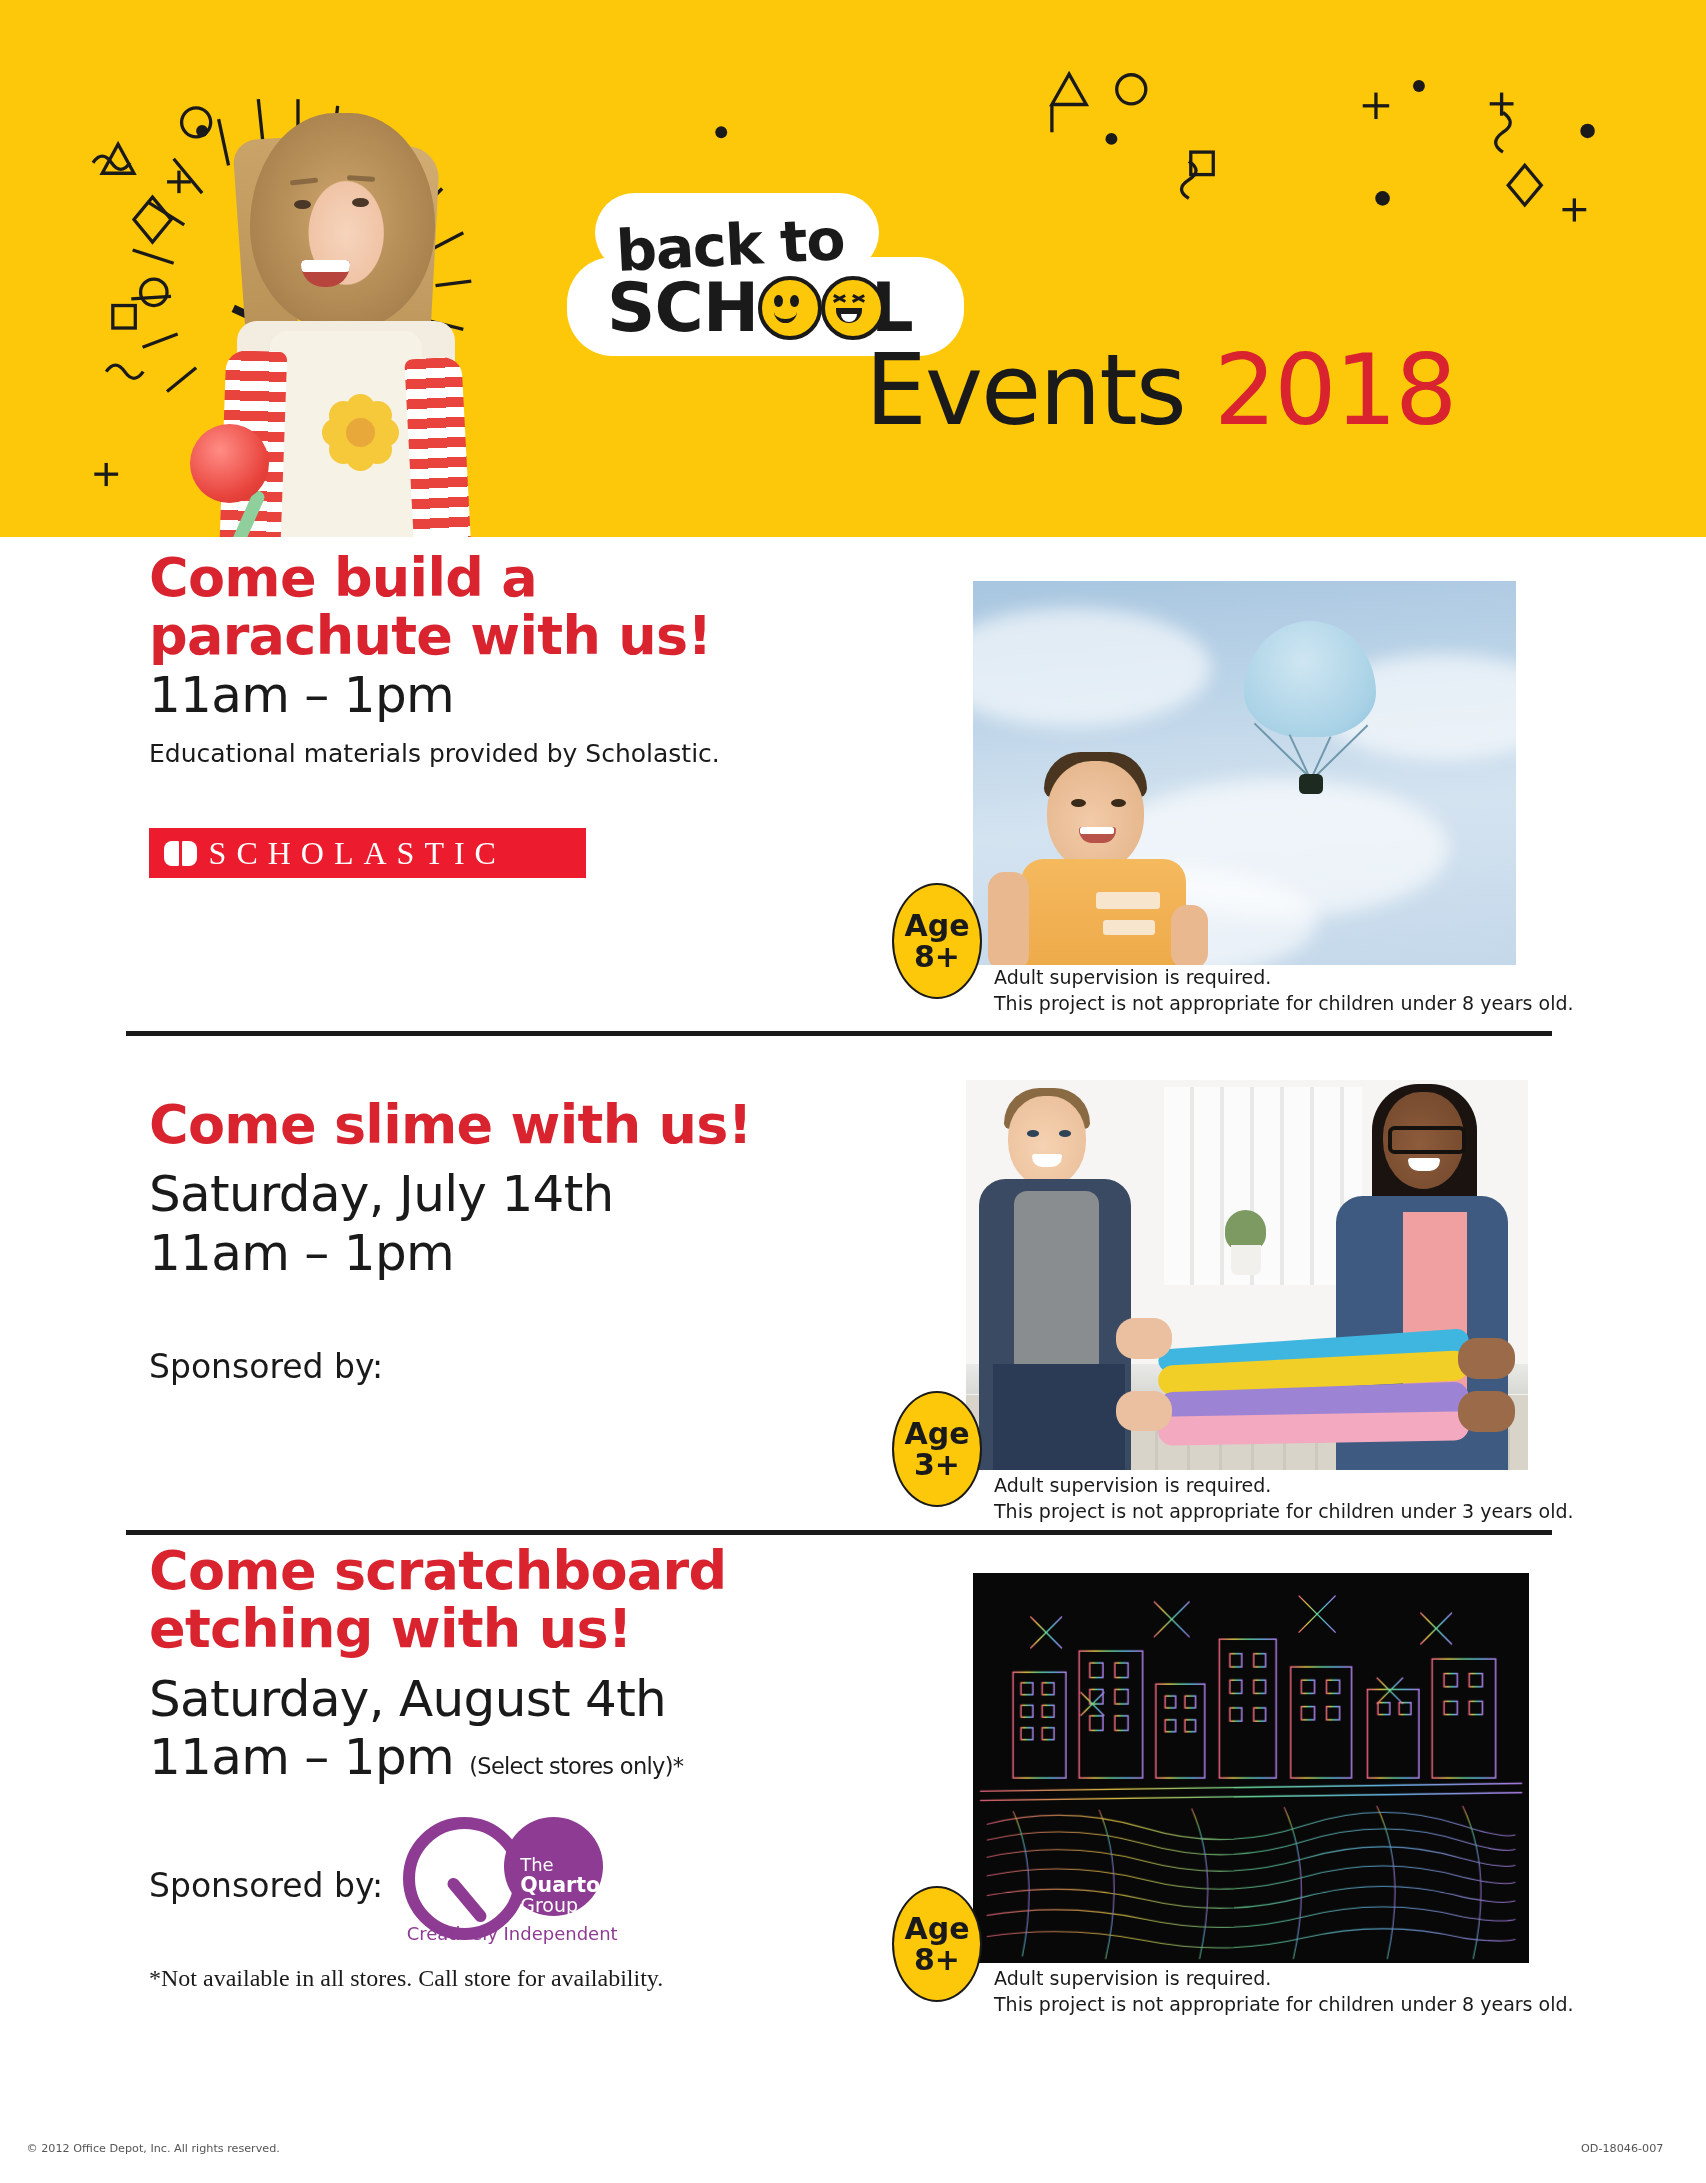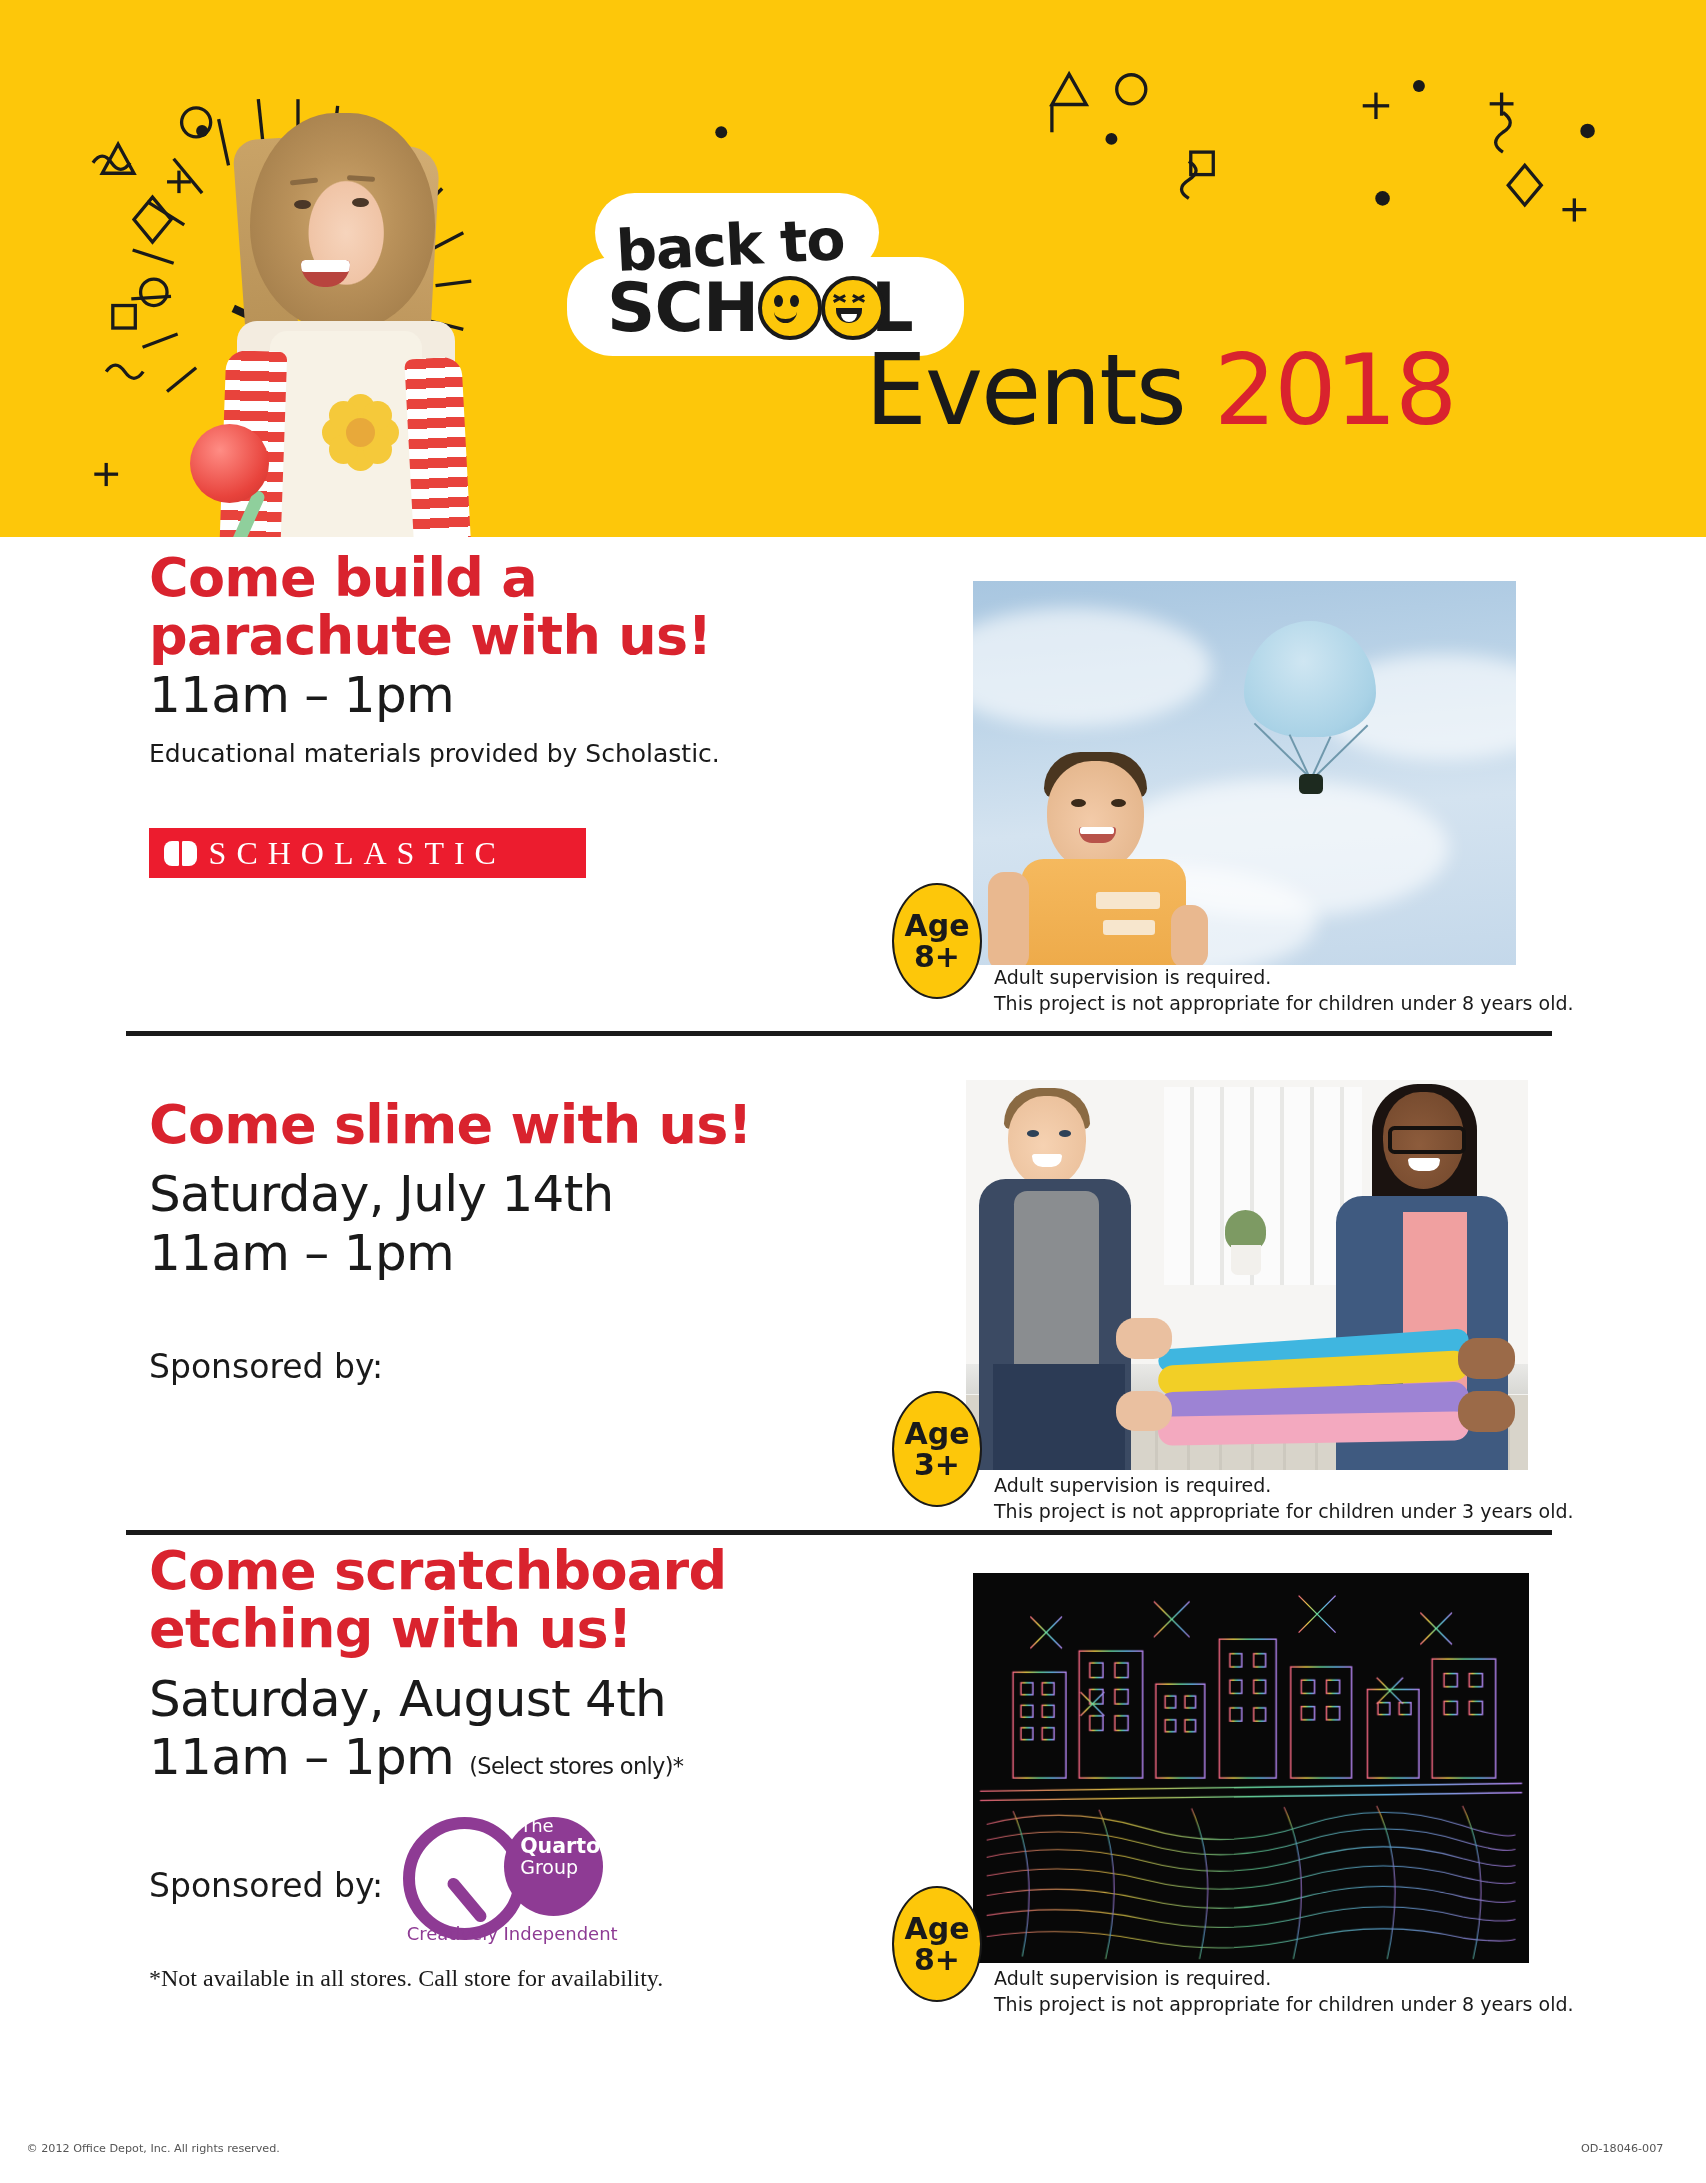--- a/index.html
+++ b/index.html
@@ -129,21 +129,21 @@
   .cow-ear{position:absolute;top:26.5px;width:22.5px;height:16px;background:#fff;border:2.6px solid #27376B;border-radius:50%;}
   .cow-eye{position:absolute;top:30px;width:8px;height:9.3px;background:#27376B;border-radius:50%;}
   .cow-snout{position:absolute;left:29px;top:49px;width:32px;height:20px;background:#fff;border:2.6px solid #27376B;border-radius:50%;}
   .cow-top{position:absolute;left:30px;top:4px;width:32px;height:16px;background:#fff;border:2.6px solid #27376B;border-radius:40% 40% 10% 10%;}
 
   
   .quarto{position:relative;width:218px;height:122px;}
   .q-ring{position:absolute;left:0;top:5.3px;width:99px;height:99px;border:12px solid #8E3B94;border-radius:50%;}
   .q-tail{position:absolute;left:58px;top:61px;width:12px;height:54px;background:#8E3B94;border-radius:6px;transform:rotate(-40deg);}
   .q-circle{position:absolute;left:101px;top:5.3px;width:99px;height:99px;background:#8E3B94;border-radius:50%;
-    color:#fff;display:flex;flex-direction:column;justify-content:flex-start;padding-left:16px;box-sizing:border-box;}
+    color:#fff;display:flex;flex-direction:column;justify-content:flex-end;padding-left:16px;box-sizing:border-box;}
   .q-t1{font-size:18px;line-height:1.05;font-family:"DejaVu Sans",sans-serif;}
   .q-t2{font-size:20.5px;line-height:1.05;font-weight:bold;font-family:"DejaVu Sans",sans-serif;}
   .q-t3{font-size:19px;line-height:1.05;font-family:"DejaVu Sans",sans-serif;}
   .q-tag{position:absolute;left:0;top:111px;width:218px;text-align:center;color:#8E3B94;font-size:18px;
     font-family:"DejaVu Sans",sans-serif;}
 
   
   .photo{position:absolute;overflow:hidden;}
   .ph1{left:973px;top:581px;width:543px;height:384px;
     background:linear-gradient(175deg,#a8c6e0 0%,#bcd4e8 30%,#d4e3f0 60%,#c4d8ea 100%);}

